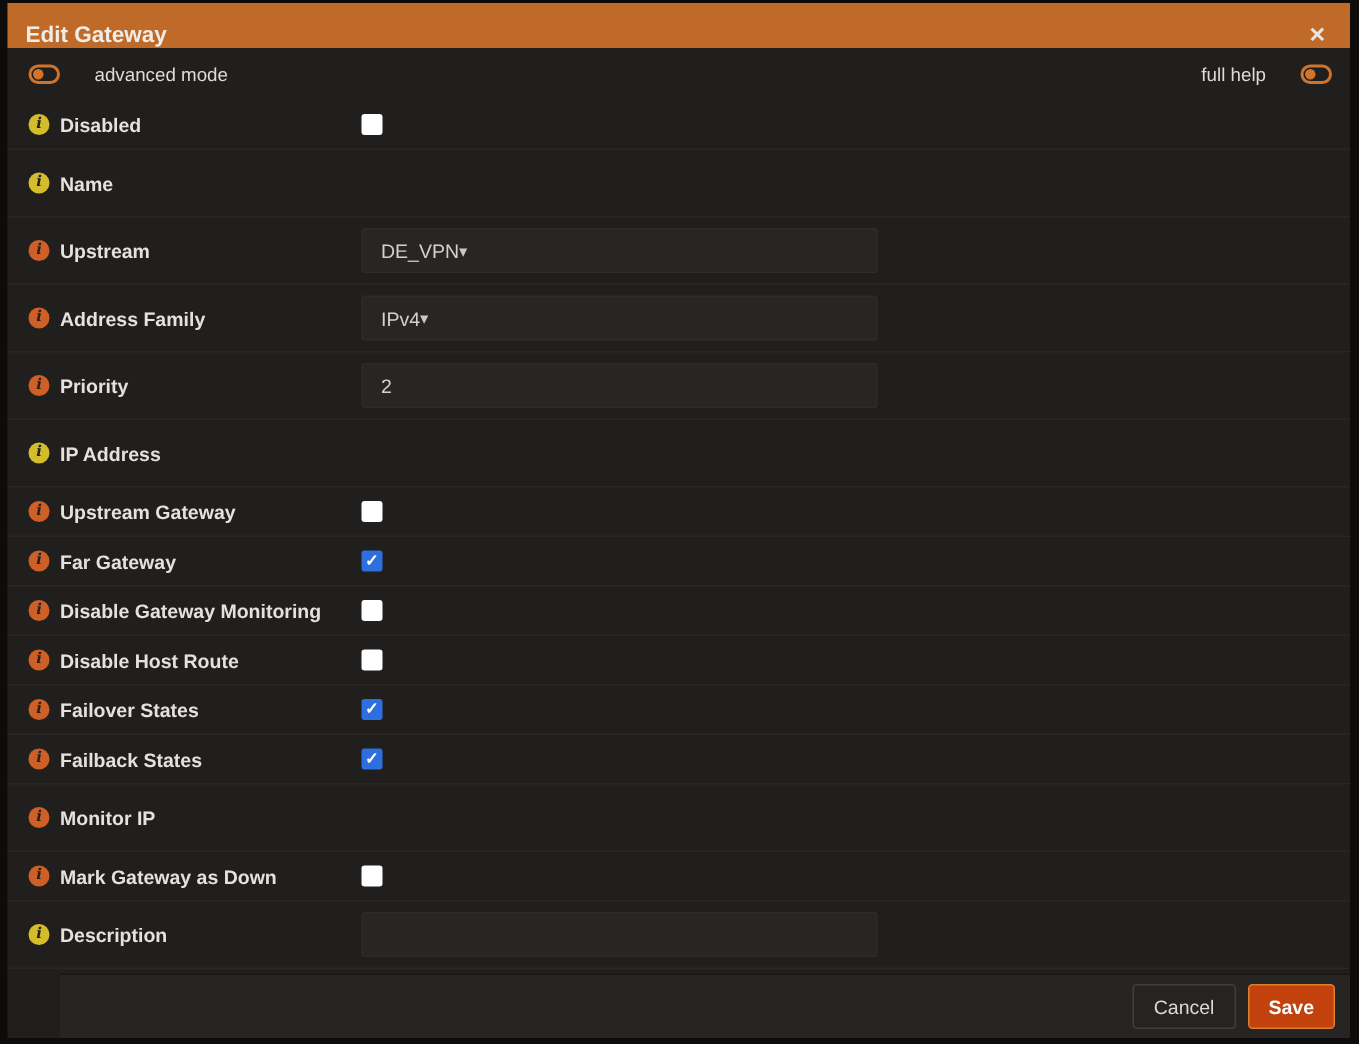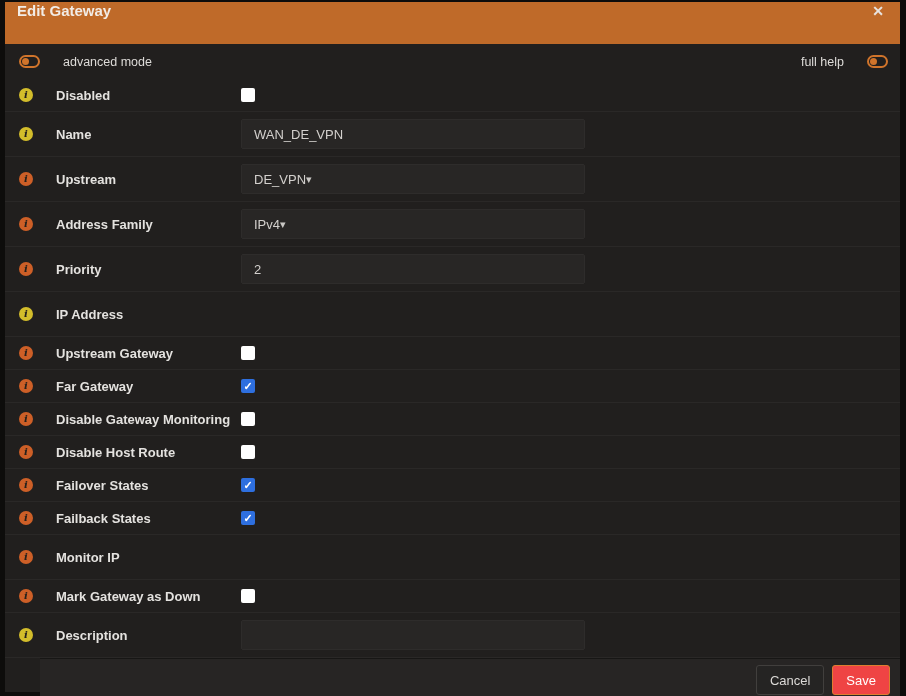--- a/index.html
+++ b/index.html
@@ -13,24 +13,24 @@
   .modal {
     position: absolute;
     left: 5px; top: 2px;
     width: 895px; height: 690px;
     background: #211f1e;
     display: flex;
     flex-direction: column;
   }
   
   .modal-header {
-    height: 42px;
+    height: 30px;
     background: #bf6a29;
     display: flex;
-    align-items: flex-start;
+    align-items: flex-end;
     justify-content: space-between;
     padding: 0 12px;
     flex: 0 0 auto;
   }
   .modal-title {
     color: #f2ece6;
     font-size: 15px;
     font-weight: bold;
   }
   .close-btn {
@@ -102,21 +102,20 @@
     font-size: 10px;
     color: #26211c;
     line-height: 1;
   }
   .info-icon.yellow { background: #d3bd2b; }
   .info-icon.orange { background: #cd5f27; }
   .row-label .label-text {
     color: #e4e2df;
     font-size: 13px;
     font-weight: bold;
-    margin-left: 16px;
   }
   .text-input {
     width: 344px; height: 30px;
     background: #282625;
     border: 1px solid #2e2c2b;
     border-radius: 2px;
     color: #d3d0cd;
     font-size: 13px;
     font-family: "Liberation Sans", sans-serif;
     padding: 0 12px;
@@ -175,23 +174,24 @@
     border-radius: 3px;
     padding: 0 13px;
     cursor: pointer;
   }
   .btn-cancel {
     background: #252423;
     border: 1px solid #413f3d;
     color: #dcdad7;
   }
   .btn-save {
-    background: #ef4444;
+    background: #c2410c;
     border: 1px solid #dd7e30;
     color: #ffffff;
+    font-weight: bold;
   }
 </style>
 </head>
 <body>
 
 <div class="modal">
 
   <div class="modal-header">
     <span class="modal-title">Edit Gateway</span>
     <span class="close-btn">✕</span>
@@ -214,21 +214,20 @@
           <span class="info-icon yellow">i</span>
           <span class="label-text">Disabled</span>
         </div>
         <span class="checkbox"></span>
       </div>
       <div class="form-row type-text">
         <div class="row-label">
           <span class="info-icon yellow">i</span>
           <span class="label-text">Name</span>
         </div>
-        <input type="text" class="text-input" value="WAN_DE_VPN" style="">
       </div>
       <div class="form-row type-select">
         <div class="row-label">
           <span class="info-icon orange">i</span>
           <span class="label-text">Upstream</span>
         </div>
         <div class="select-box">
           <span>DE_VPN</span>
           <span class="select-caret">▾</span>
         </div>

